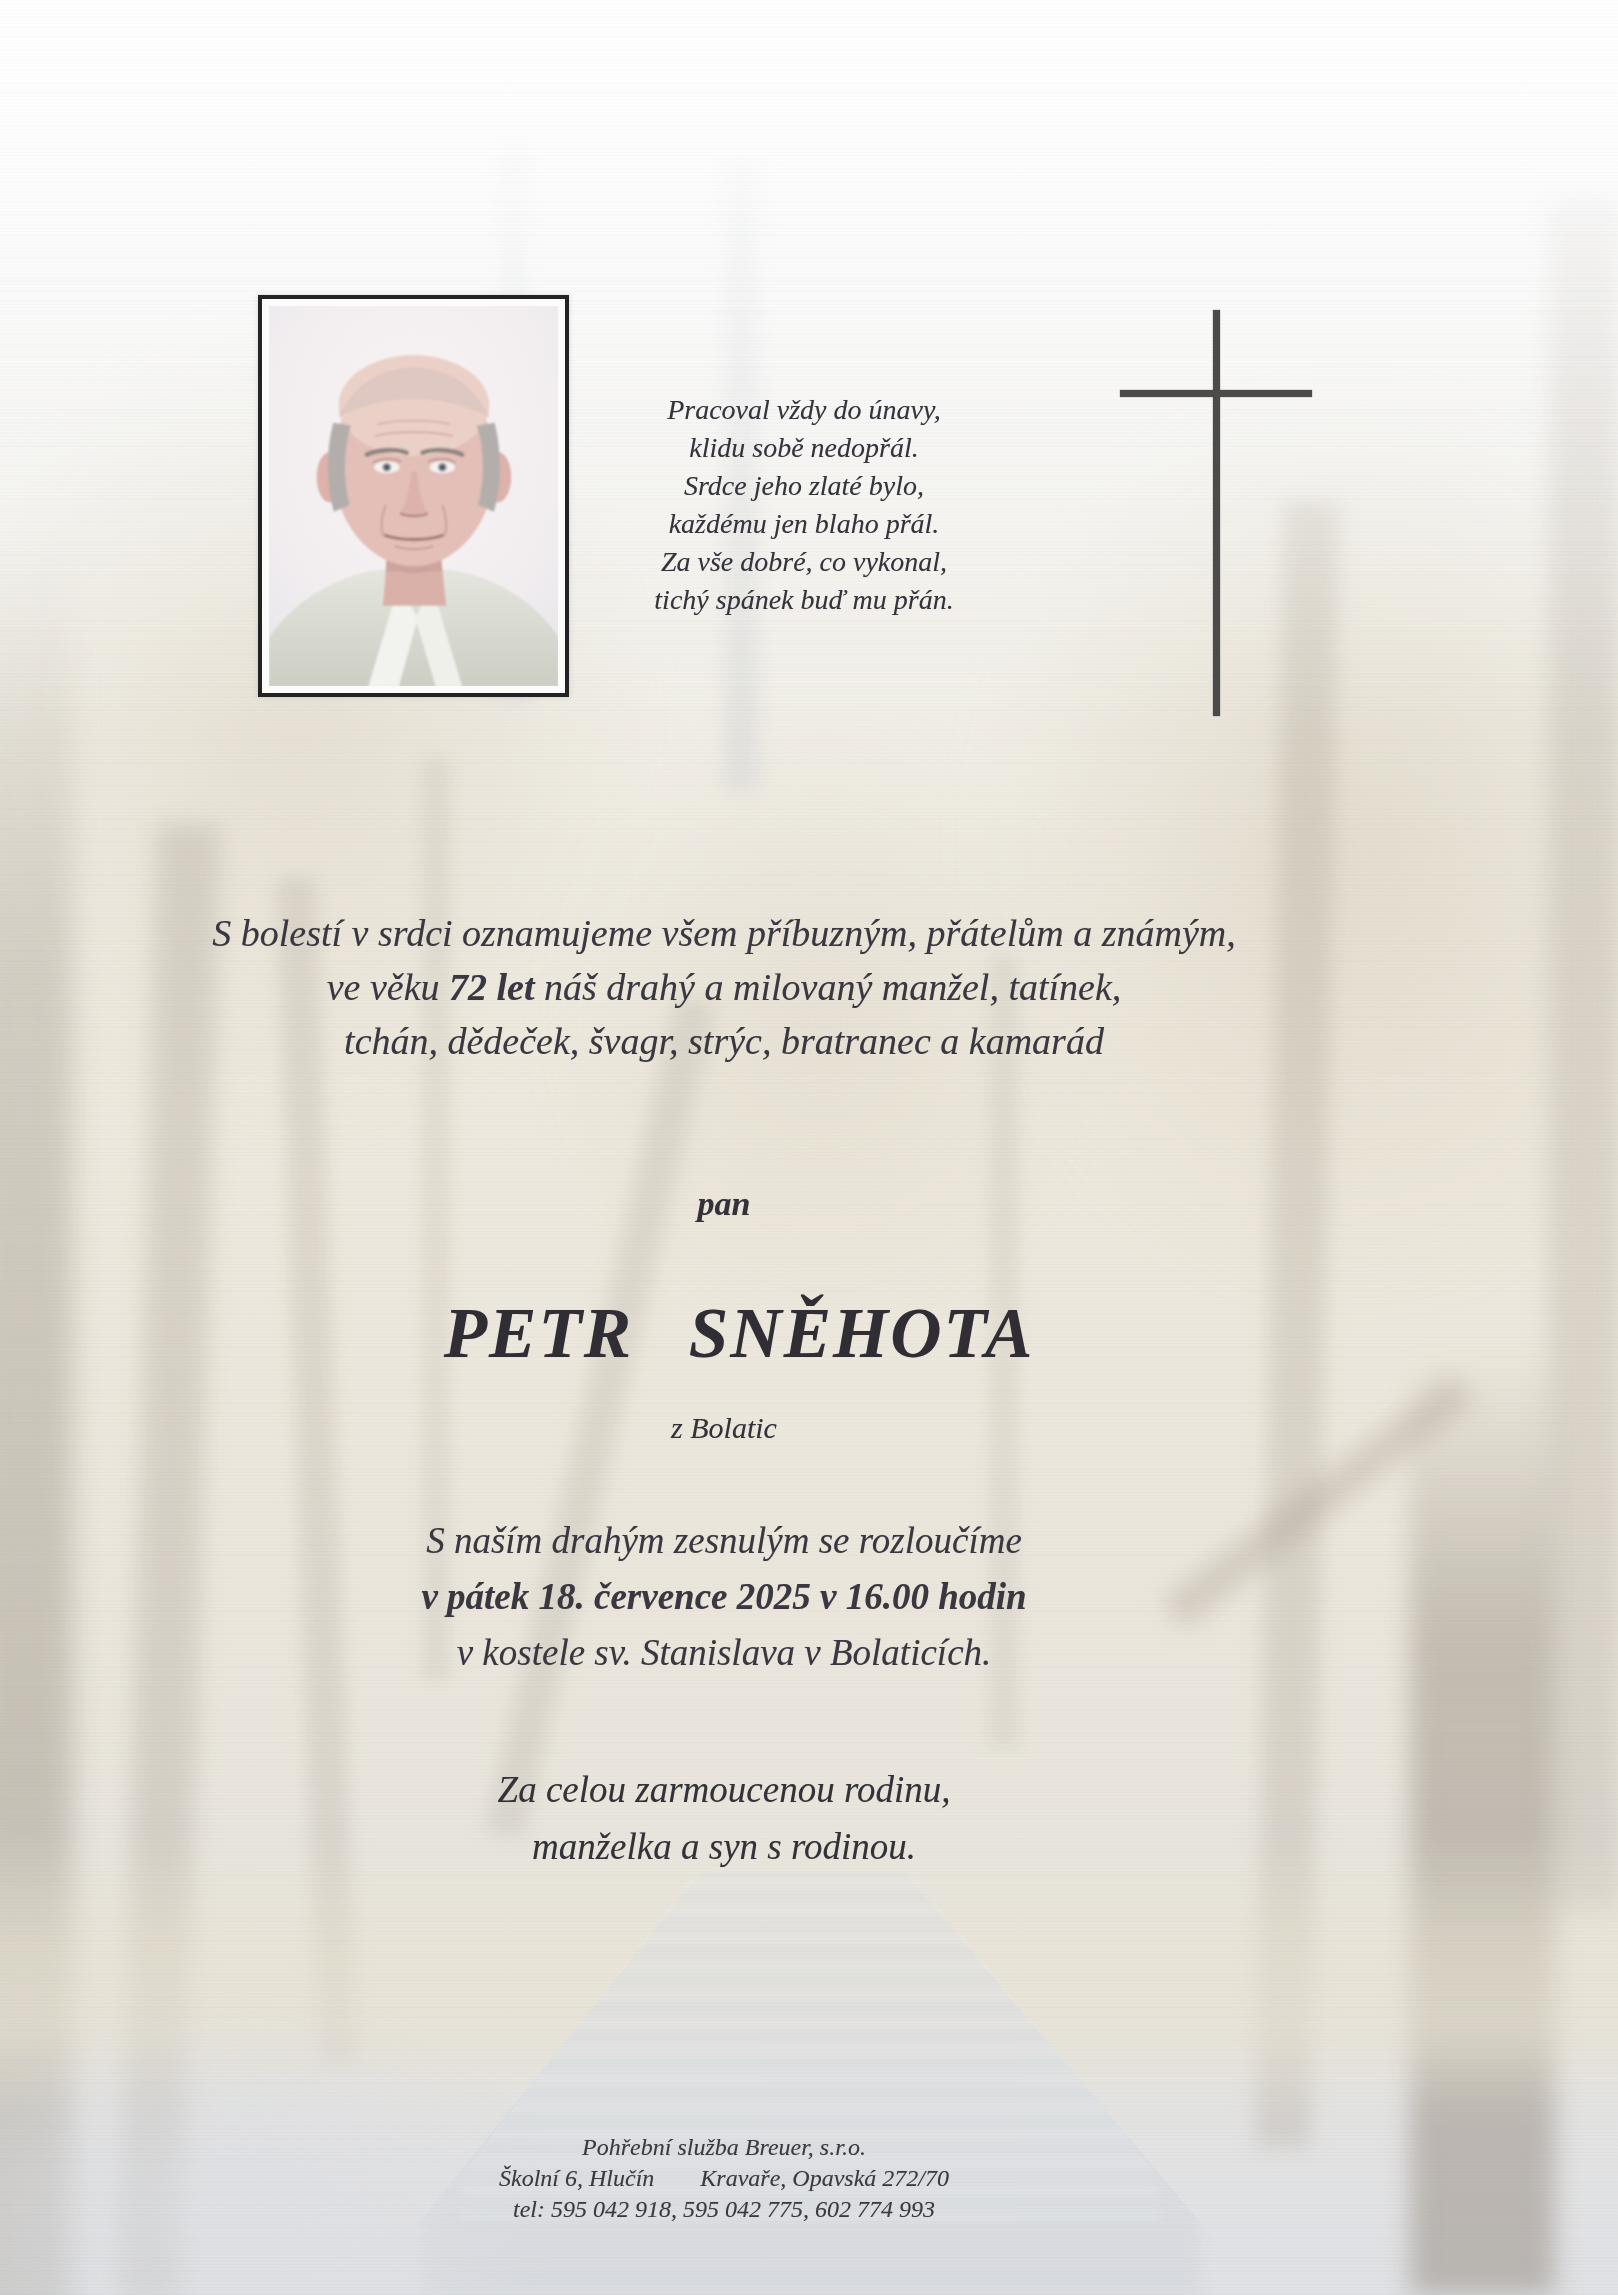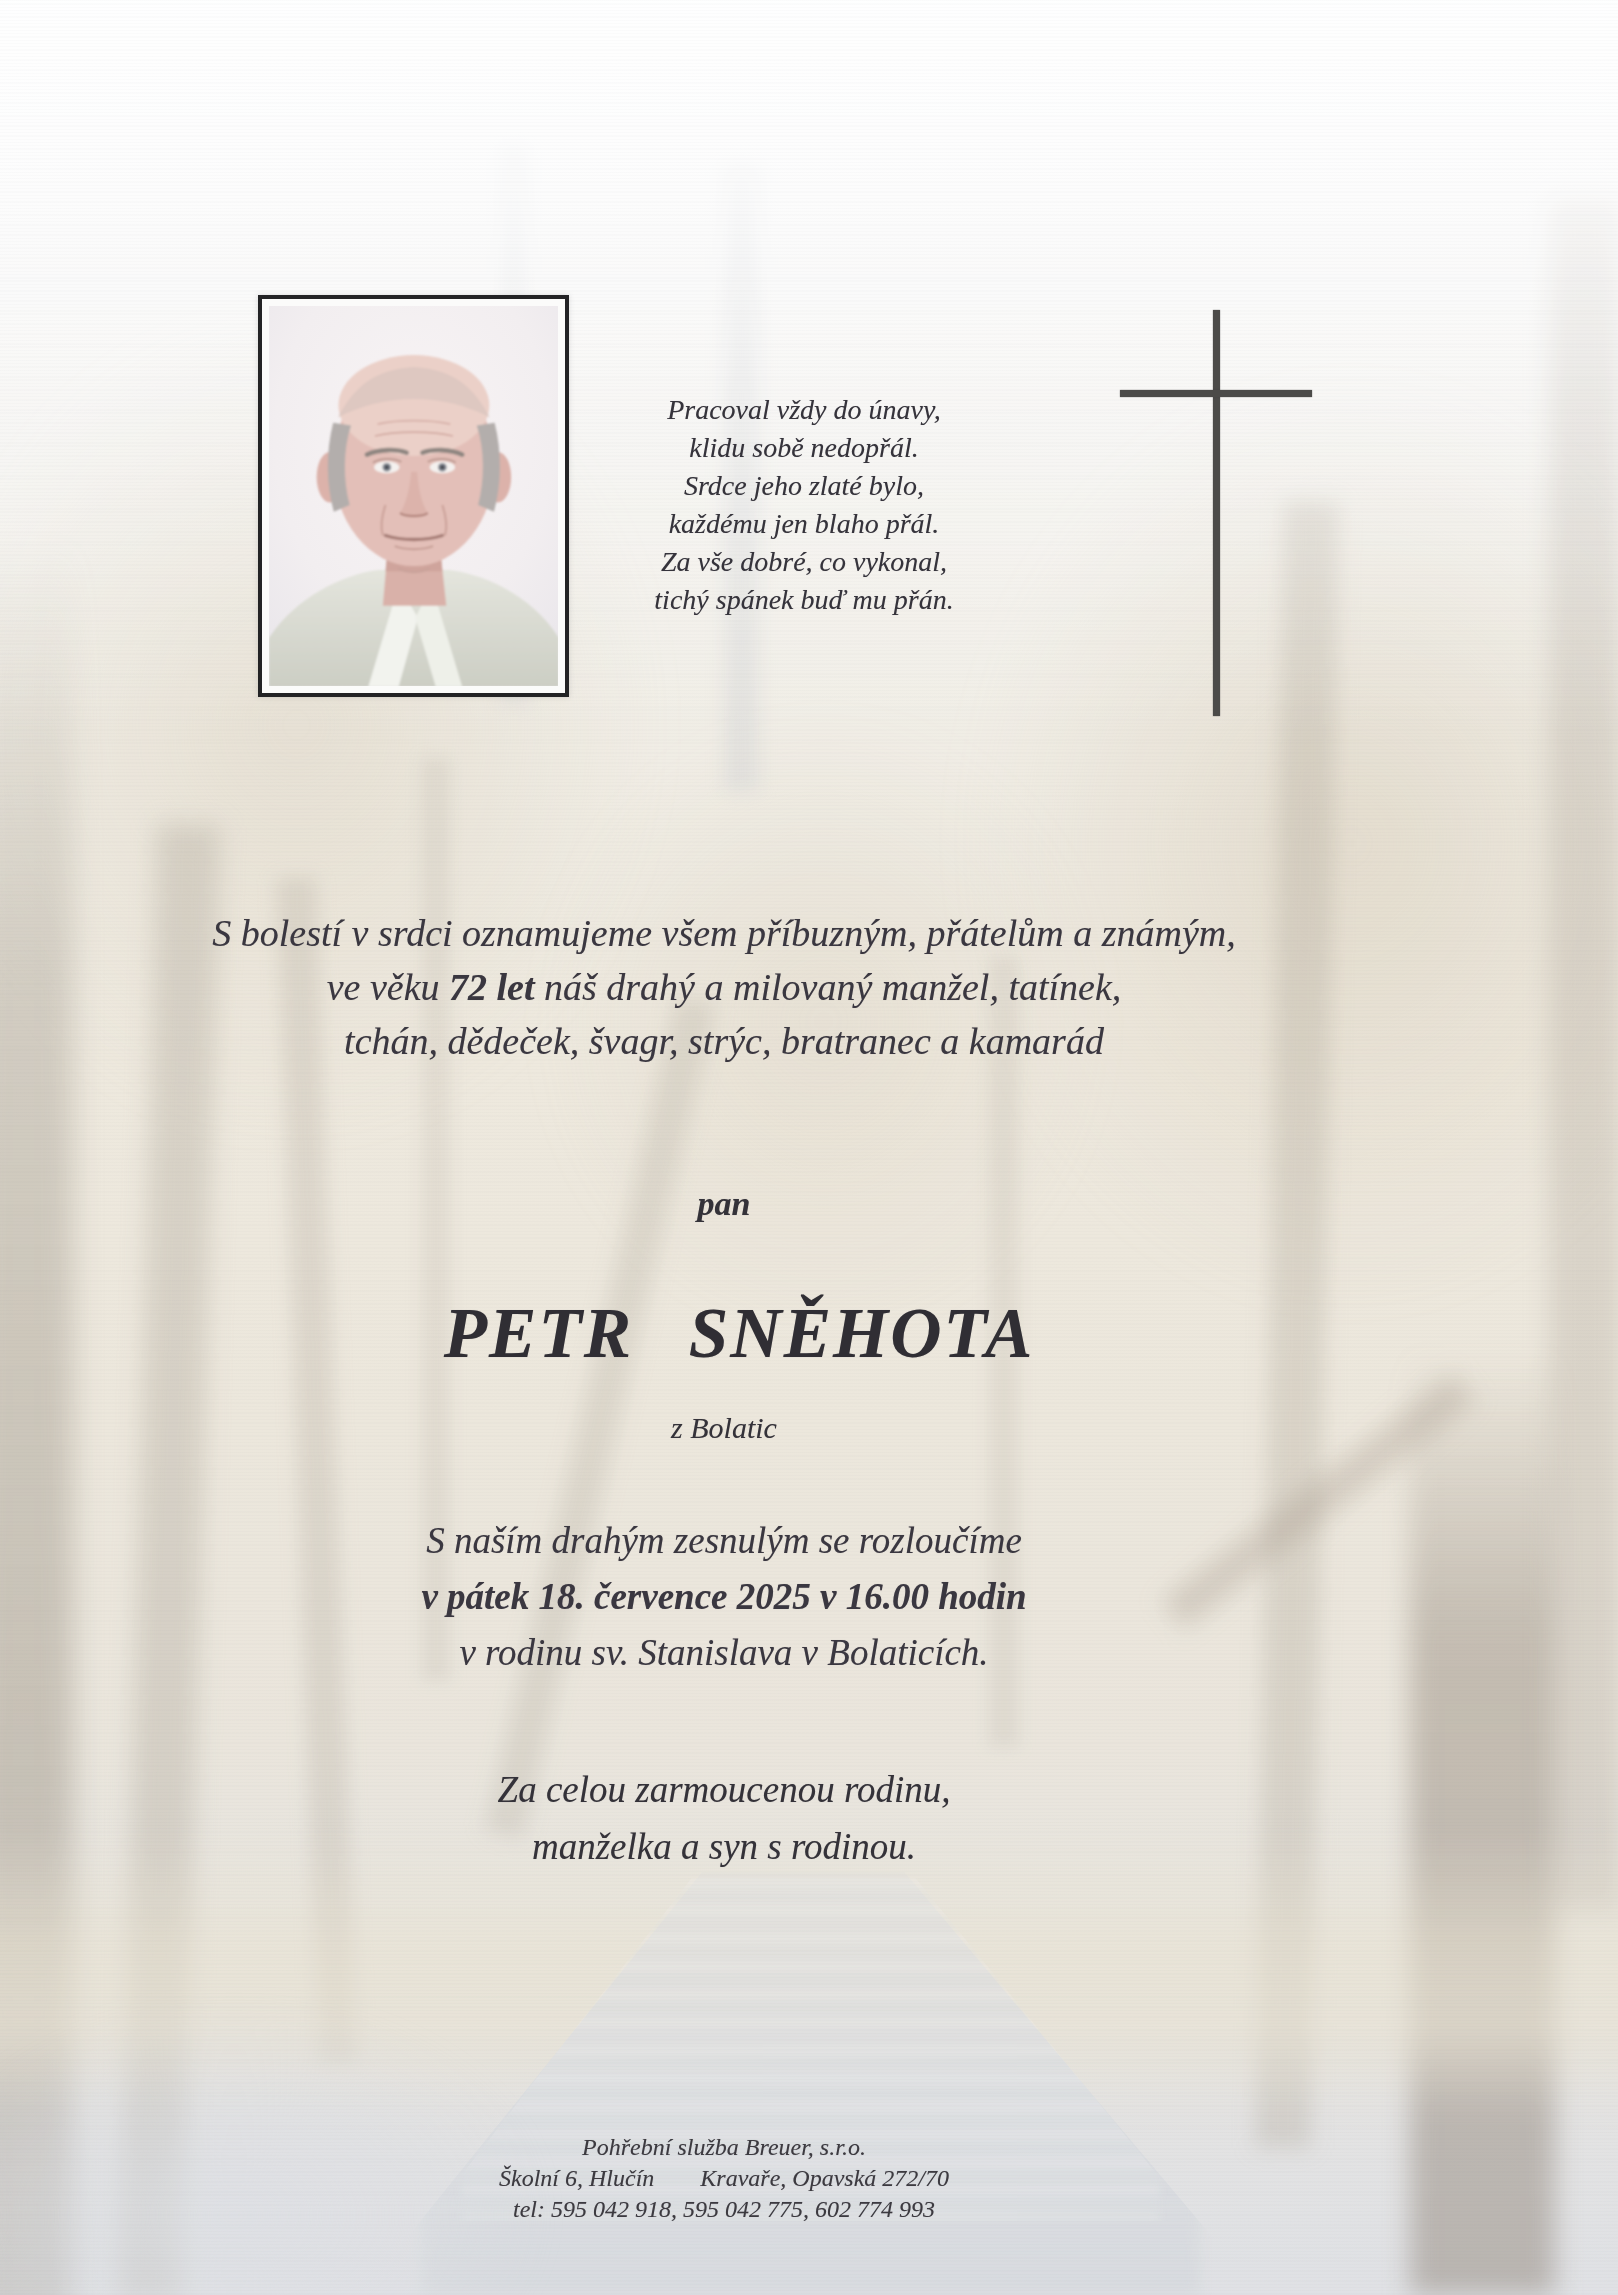--- a/index.html
+++ b/index.html
@@ -192,21 +192,21 @@
     <div>tchán, dědeček, švagr, strýc, bratranec a kamarád</div>
   </div>
 
   <div class="txt honorific">pan</div>
   <h1 class="txt name">PETR SNĚHOTA</h1>
   <div class="txt origin">z Bolatic</div>
 
   <div class="txt farewell">
     <div>S naším drahým zesnulým se rozloučíme</div>
     <div class="strong">v pátek 18. července 2025 v 16.00 hodin</div>
-    <div>v rodinu sv. Stanislava v Bolaticích.</div>
+    <div>v kostele sv. Stanislava v Bolaticích.</div>
   </div>
 
   <div class="txt closing">
     <div>Za celou zarmoucenou rodinu,</div>
     <div>manželka a syn s rodinou.</div>
   </div>
 
   <footer class="txt funeral">
     <div>Pohřební služba Breuer, s.r.o.</div>
     <div>

